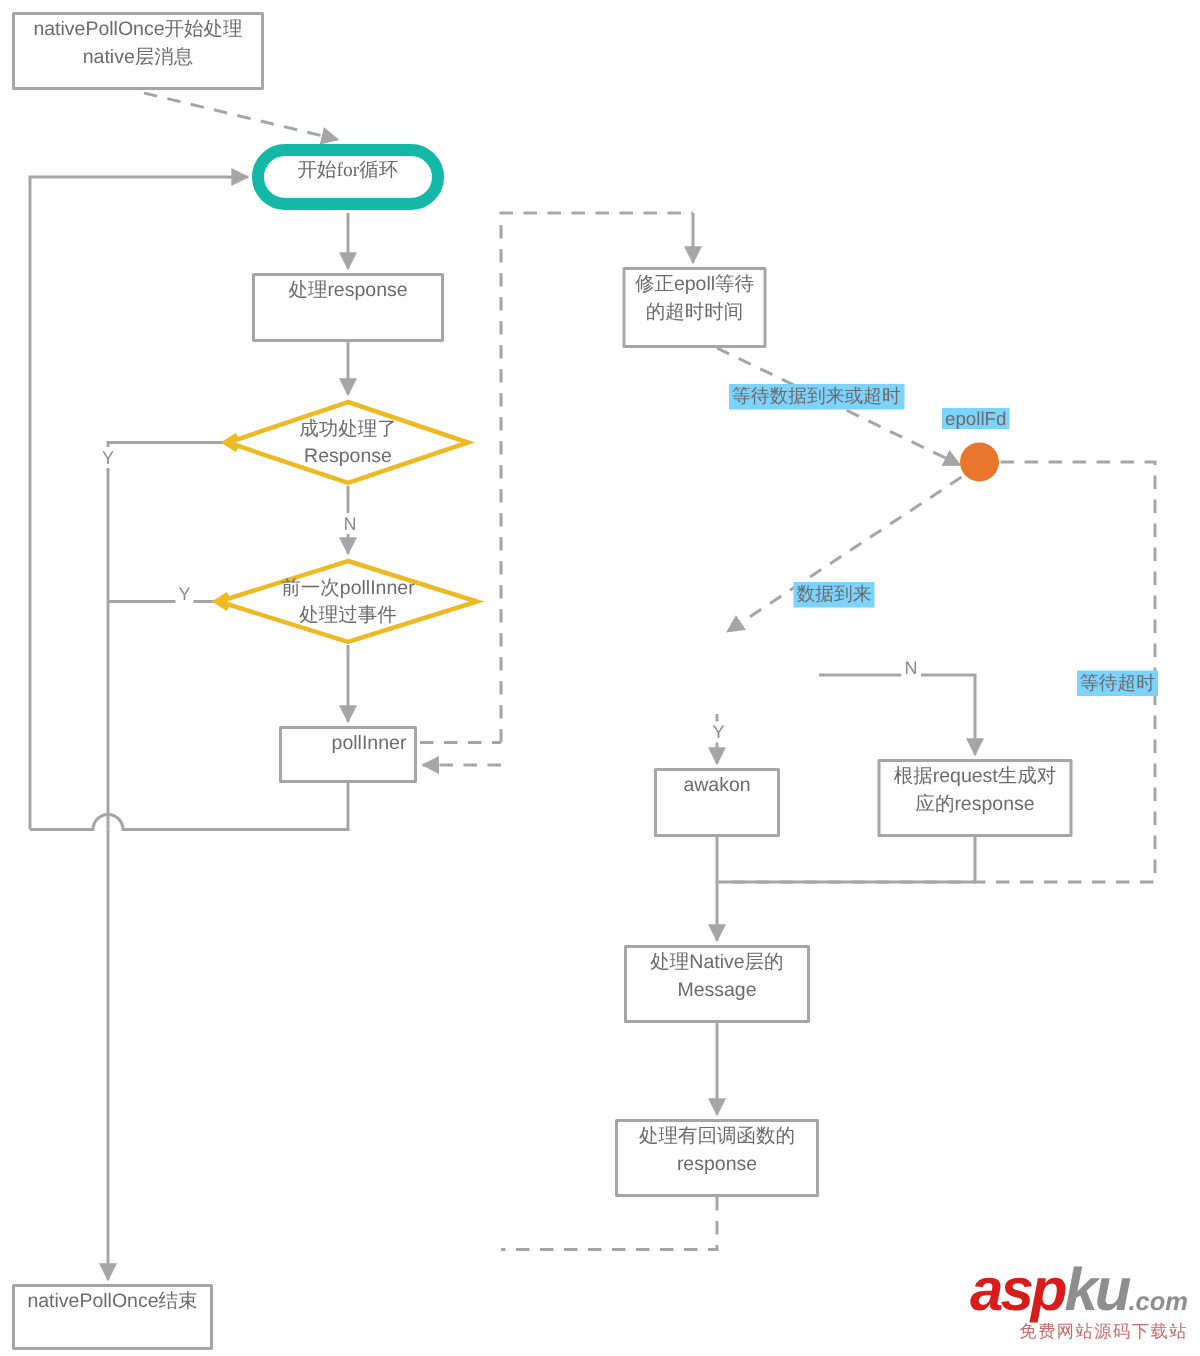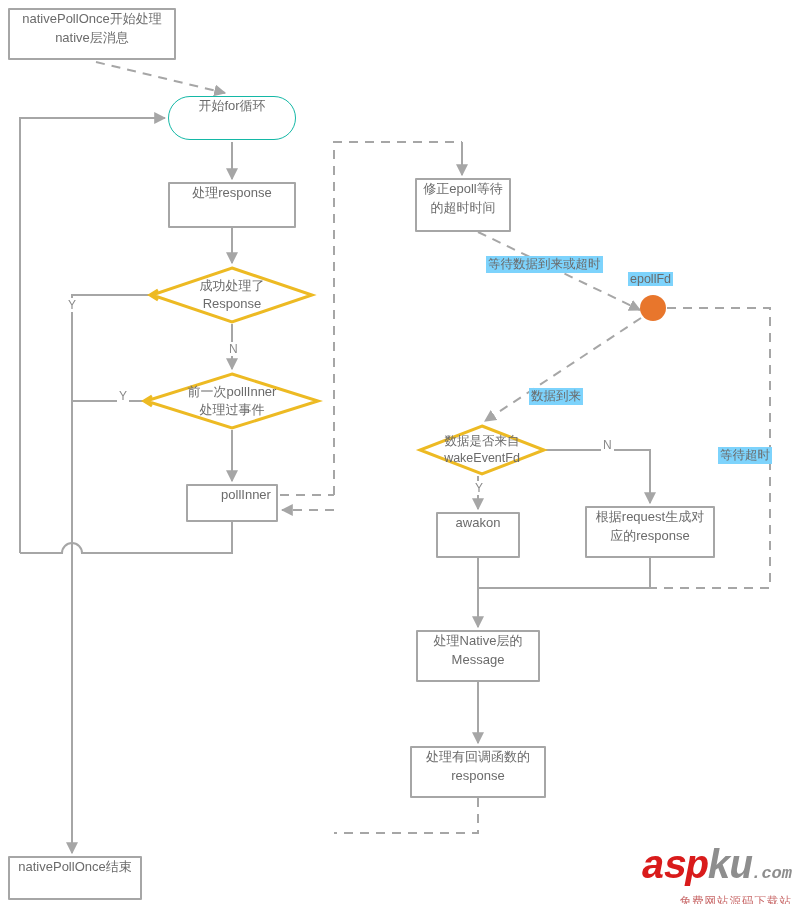--- a/index.html
+++ b/index.html
@@ -26,22 +26,23 @@
     font-size:13px;
     line-height:1.45;
     background:#ffffff;
     z-index:3;
   }
   .box{
     border:2px solid #a6a6a6;
     border-radius:1px;
   }
   .stadium{
-    border:1px solid #14b8a6;
+    border:8px solid #14b8a6;
     border-radius:40px;
+    font-family:Liberation Serif, serif;
   }
   .diamond-wrap{
     position:absolute;
     z-index:3;
   }
   .diamond-wrap svg{
     position:absolute;
     left:0;top:0;
     overflow:visible;
   }
@@ -86,25 +87,25 @@
   #watermark{
     position:absolute;
     right:8px;
     bottom:6px;
     width:176px;
     height:58px;
     z-index:6;
     text-align:right;
   }
   #watermark .wm-top{
-    font-family:Liberation Mono, monospace;
+    font-family:Liberation Sans, sans-serif;
     font-weight:bold;
     font-style:italic;
     font-size:40px;
-    line-height:56px;
+    line-height:41px;
     letter-spacing:-2px;
     color:#d91b1b;
     white-space:nowrap;
   }
   #watermark .wm-top .gray{color:#8e8e8e;}
   #watermark .wm-top .dotcom{
     font-size:17px;
     letter-spacing:0;
     color:#8e8e8e;
   }
@@ -222,27 +223,20 @@
   </div>
 
   <div class="node box" style="left:415px;top:178px;width:96px;height:54px;">
     <span style="white-space:pre-line;">修正epoll等待
 的超时时间</span>
   </div>
 
   <div class="dot" style="left:640px;top:295px;width:26px;height:26px;"></div>
   <div class="edge-label" style="left:628px;top:272px;">epollFd</div>
 
-  <div class="diamond-wrap" style="left:418px;top:424px;width:128px;height:52px;">
-    <svg width="128" height="52" viewBox="0 0 128 52" xmlns="http://www.w3.org/2000/svg">
-      <polygon points="64,2 126,26 64,50 2,26" fill="#ffffff" stroke="#edba23" stroke-width="3"></polygon>
-    </svg>
-    <div class="diamond-label" style="white-space:pre-line;font-size:12.5px;">数据是否来自
-wakeEventFd</div>
-  </div>
 
   <div class="node box" style="left:436px;top:512px;width:84px;height:46px;">
     <span style="white-space:pre-line;">awakon</span>
   </div>
 
   <div class="node box" style="left:585px;top:506px;width:130px;height:52px;">
     <span style="white-space:pre-line;">根据request生成对
 应的response</span>
   </div>
 

